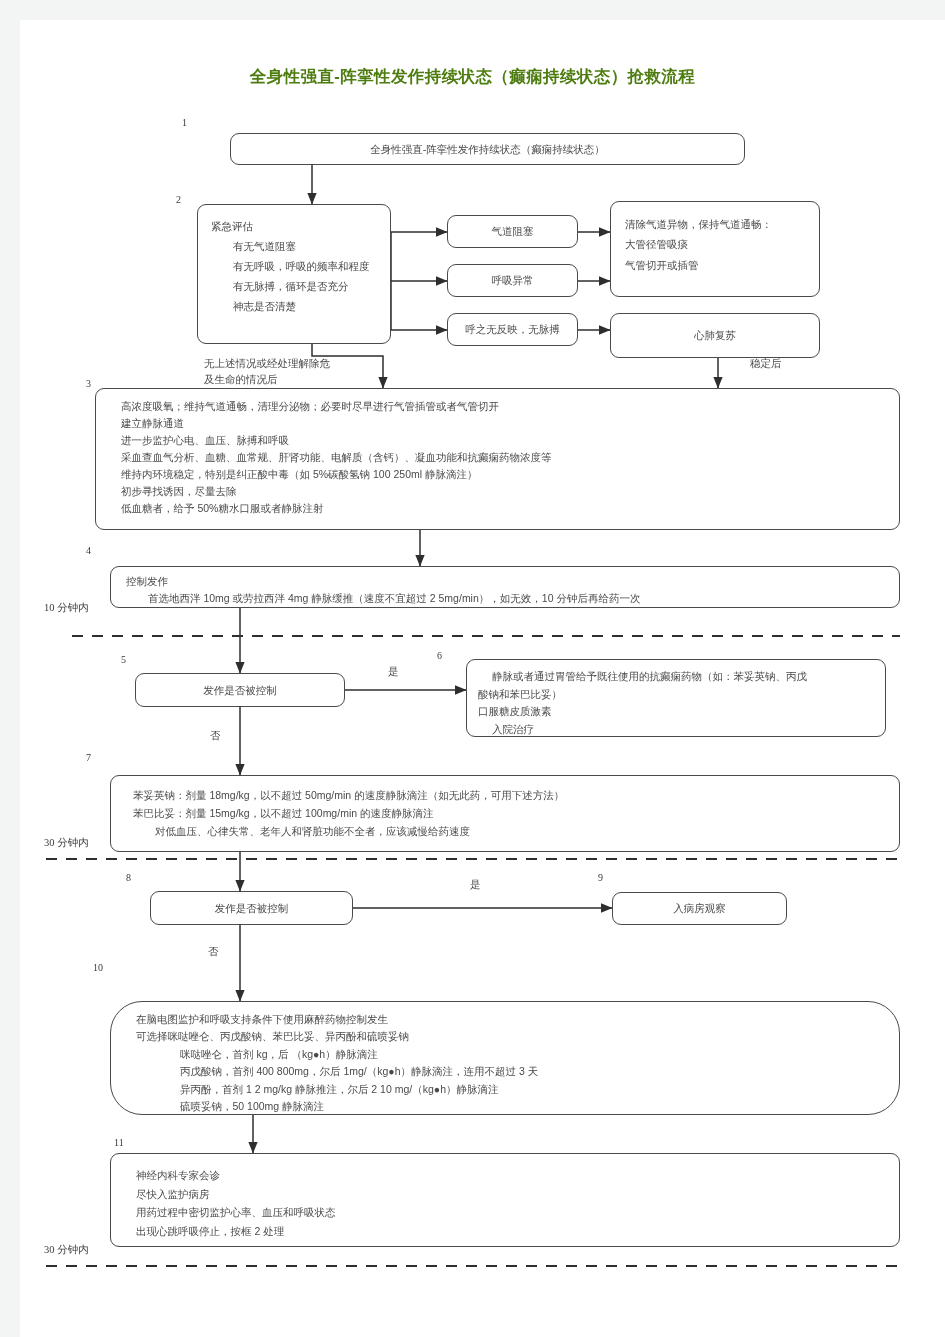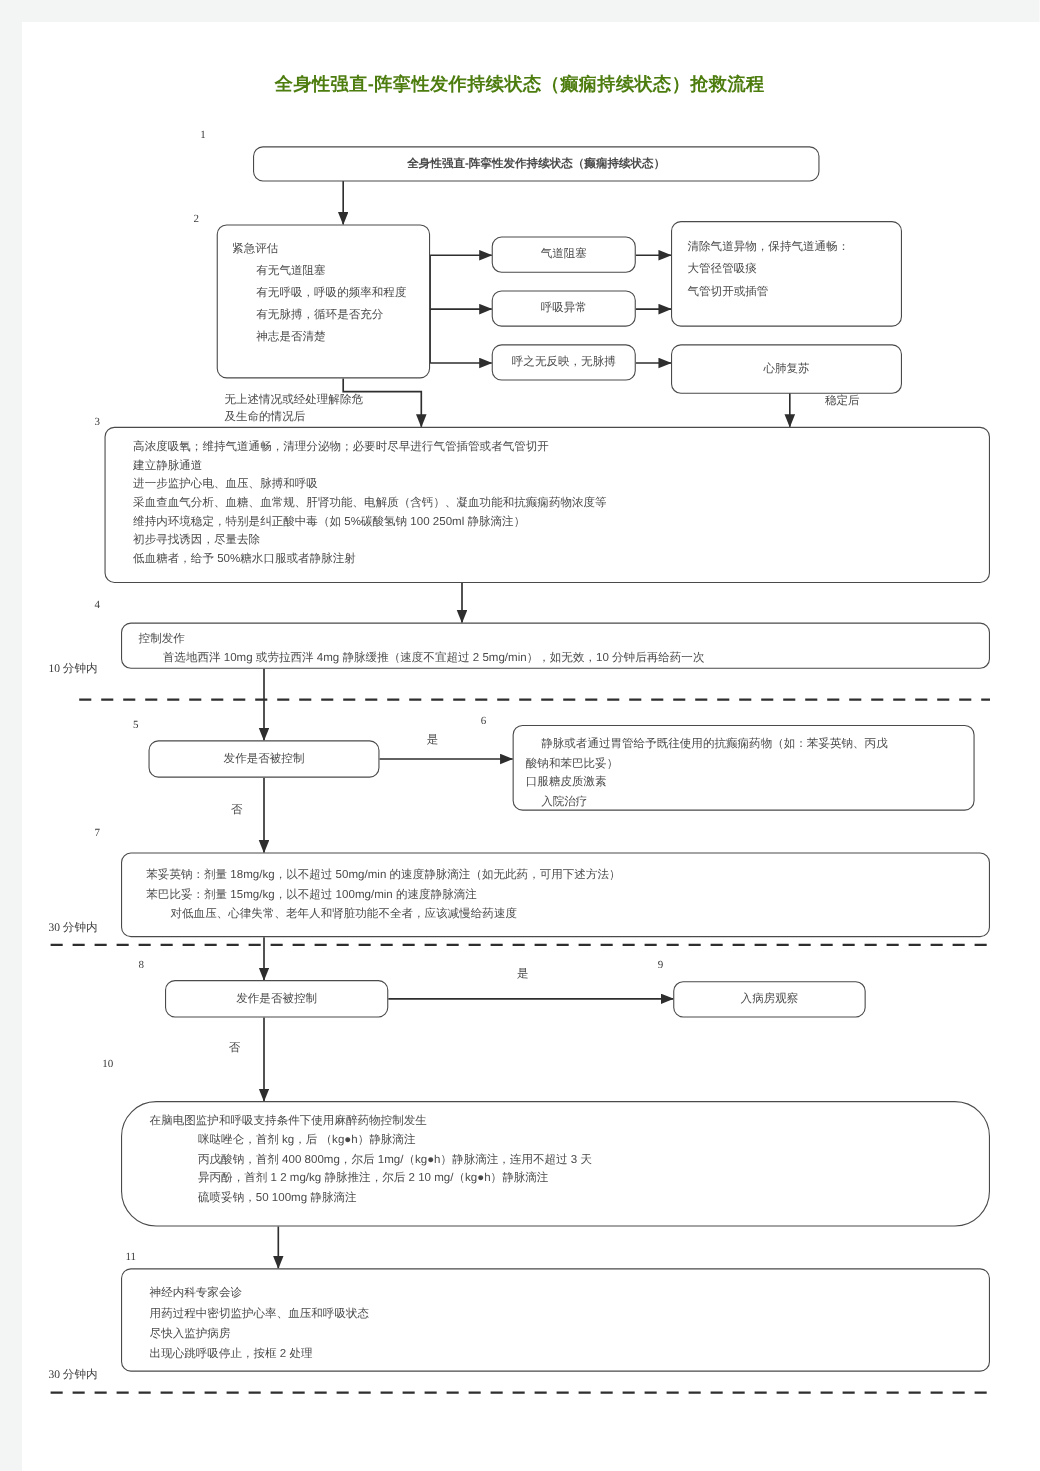--- a/index.html
+++ b/index.html
@@ -166,21 +166,21 @@
 <div class="stepnum" style="left:86px;  top:378px;">3</div>
 <div class="stepnum" style="left:86px;  top:545px;">4</div>
 <div class="stepnum" style="left:121px; top:654px;">5</div>
 <div class="stepnum" style="left:437px; top:650px;">6</div>
 <div class="stepnum" style="left:86px;  top:752px;">7</div>
 <div class="stepnum" style="left:126px; top:872px;">8</div>
 <div class="stepnum" style="left:598px; top:872px;">9</div>
 <div class="stepnum" style="left:93px;  top:962px;text-align:right;">10</div>
 <div class="stepnum" style="left:114px; top:1137px;">11</div>
 
-<div class="node centered" style="left:230px; top:133px; width:515px; height:32px;font-weight:bold;">
+<div class="node centered" style="left:230px; top:133px; width:515px; height:32px;">
   <span style="font-size:10.5px;">全身性强直-阵挛性发作持续状态（癫痫持续状态）</span>
 </div>
 
 <div class="node" style="left:197px; top:204px; width:194px; height:140px;">
   <div class="lines" style="padding:12px 8px 8px 13px; line-height:1.9;">
     <div>紧急评估</div>
     <div class="indent1">有无气道阻塞</div>
     <div class="indent1">有无呼吸，呼吸的频率和程度</div>
     <div class="indent1">有无脉搏，循环是否充分</div>
     <div class="indent1">神志是否清楚</div>
@@ -267,29 +267,30 @@
 <div class="edgelabel" style="left:470px; top:878px;">是</div>
 <div class="edgelabel" style="left:208px; top:945px;">否</div>
 
 <div class="node centered" style="left:612px; top:892px; width:175px; height:33px;">
   <span>入病房观察</span>
 </div>
 
 <div class="node" style="left:110px; top:1001px; width:790px; height:114px;border-radius:32px;">
   <div class="lines" style="padding:9px 10px 8px 25px; line-height:1.66;">
     <div>在脑电图监护和呼吸支持条件下使用麻醉药物控制发生</div>
+    <div>可选择咪哒唑仑、丙戊酸钠、苯巴比妥、异丙酚和硫喷妥钠</div>
     <div class="indent2">咪哒唑仑，首剂  kg，后  （kg●h）静脉滴注</div>
     <div class="indent2">丙戊酸钠，首剂 400  800mg，尔后 1mg/（kg●h）静脉滴注，连用不超过 3 天</div>
     <div class="indent2">异丙酚，首剂 1  2 mg/kg 静脉推注，尔后 2  10 mg/（kg●h）静脉滴注</div>
     <div class="indent2">硫喷妥钠，50  100mg 静脉滴注</div>
   </div>
 </div>
 
 <div class="node" style="left:110px; top:1153px; width:790px; height:94px;">
   <div class="lines" style="padding:12px 10px 8px 25px; line-height:1.78;">
     <div>神经内科专家会诊</div>
+    <div>尽快入监护病房</div>
     <div>用药过程中密切监护心率、血压和呼吸状态</div>
-    <div>尽快入监护病房</div>
     <div>出现心跳呼吸停止，按框 2 处理</div>
   </div>
 </div>
 
 <div class="timelabel" style="left:44px; top:1243px;">30 分钟内</div>
 
 </body></html>

